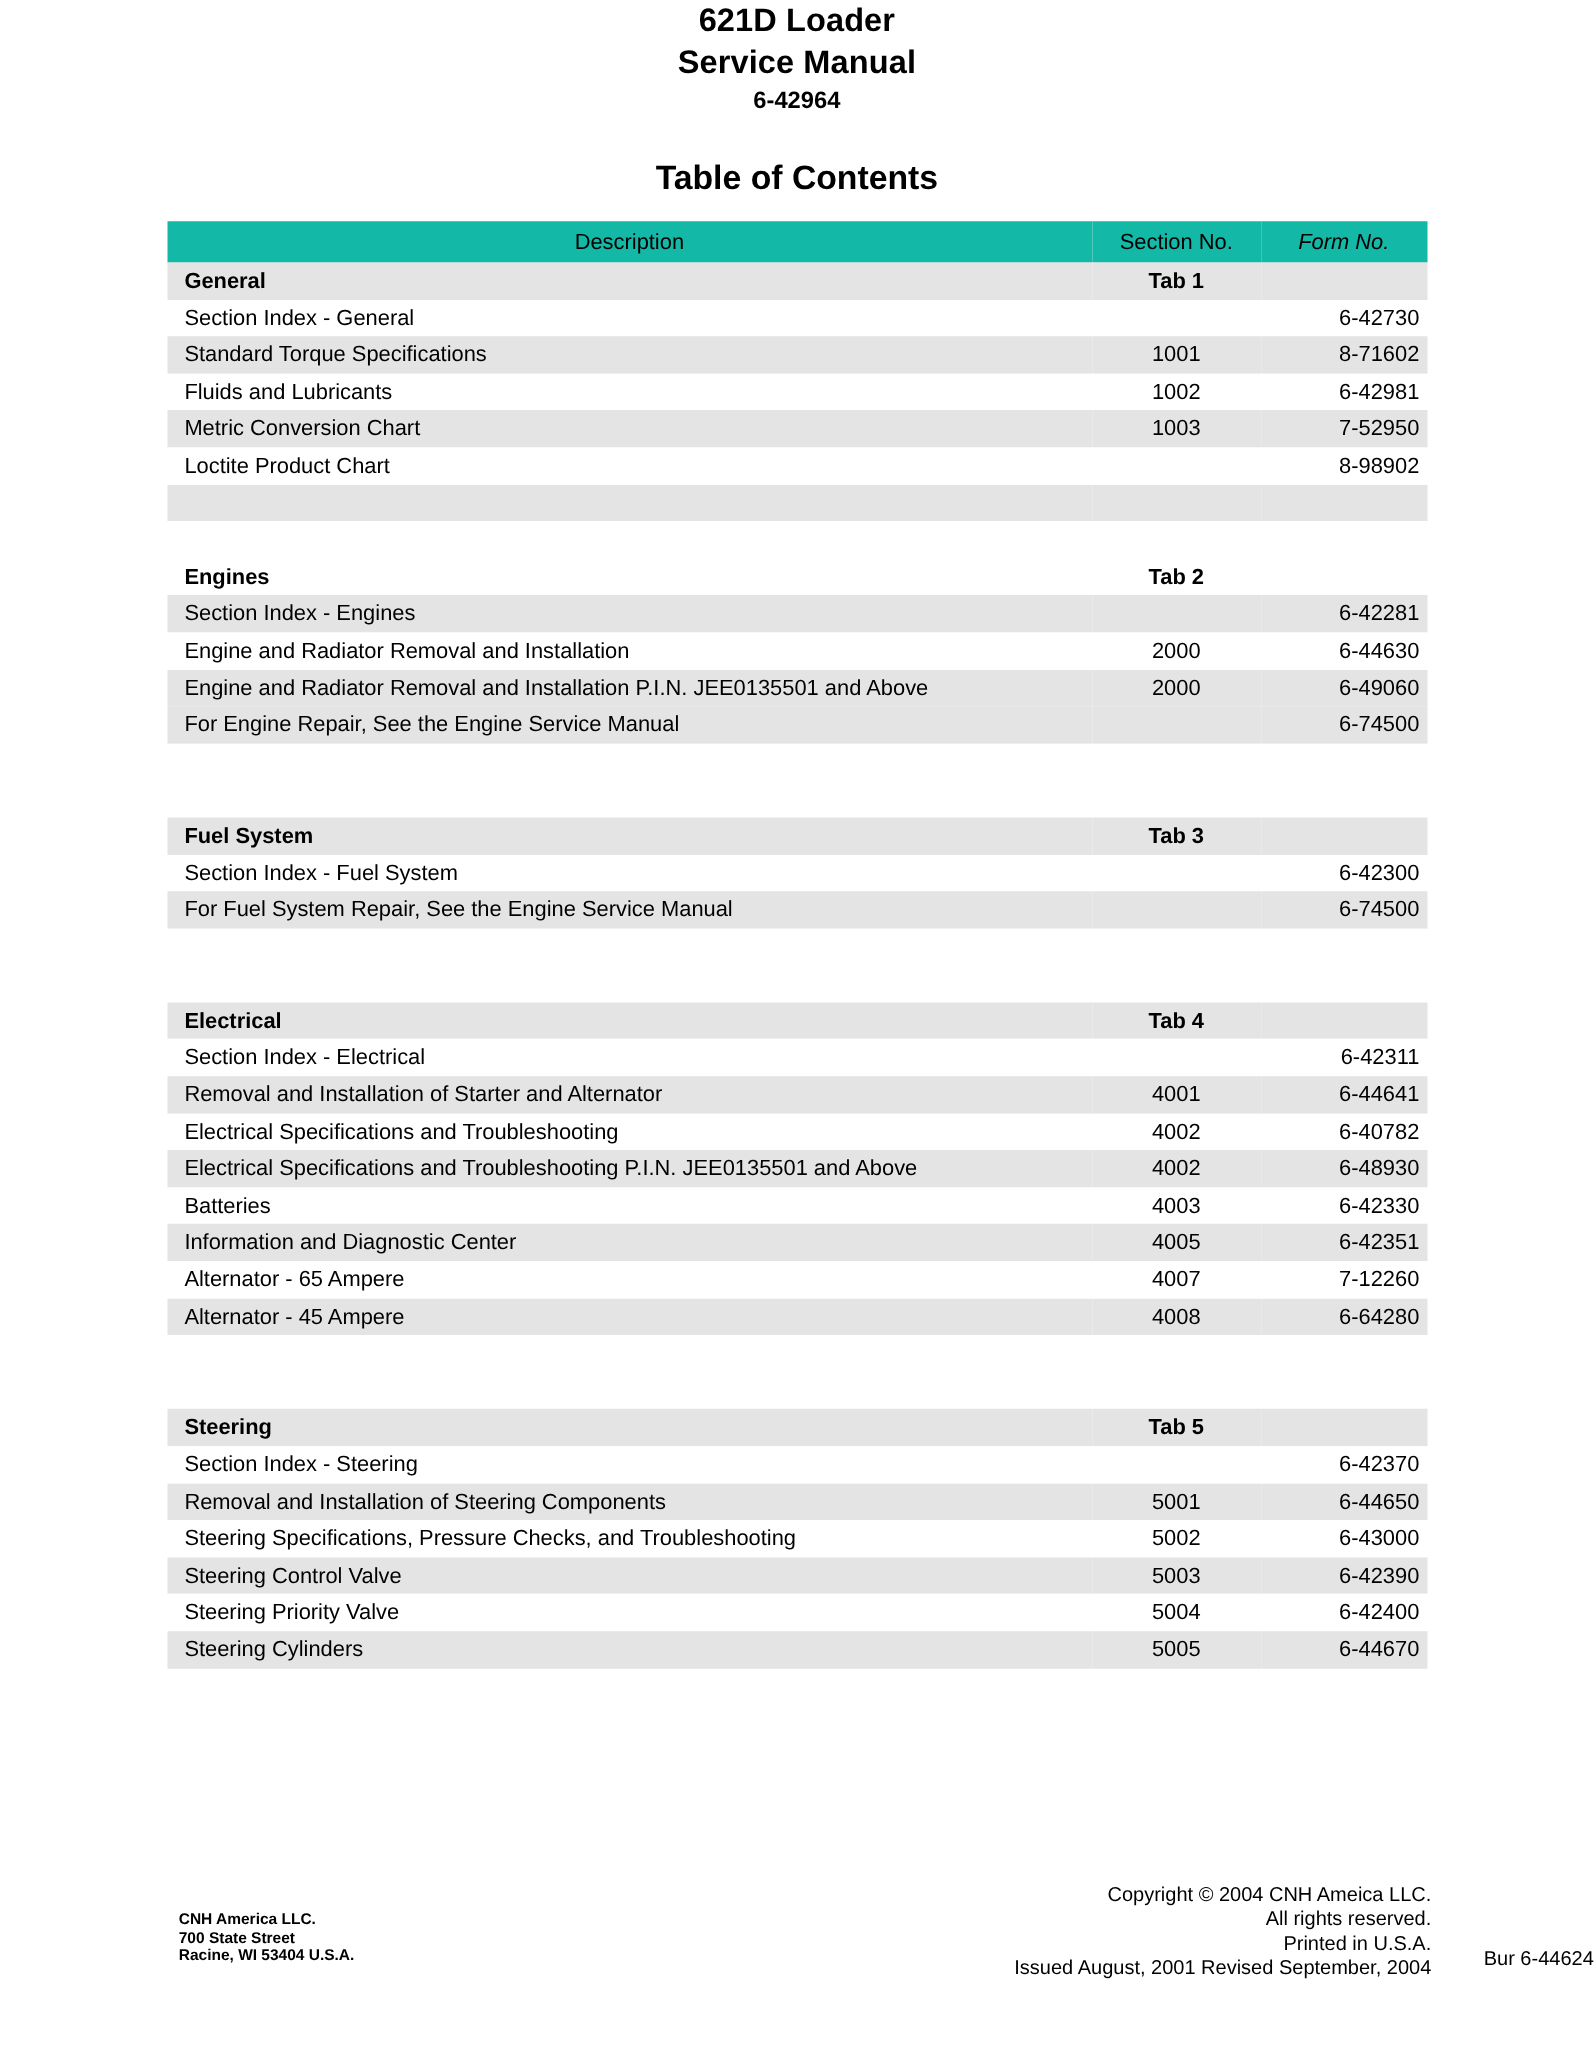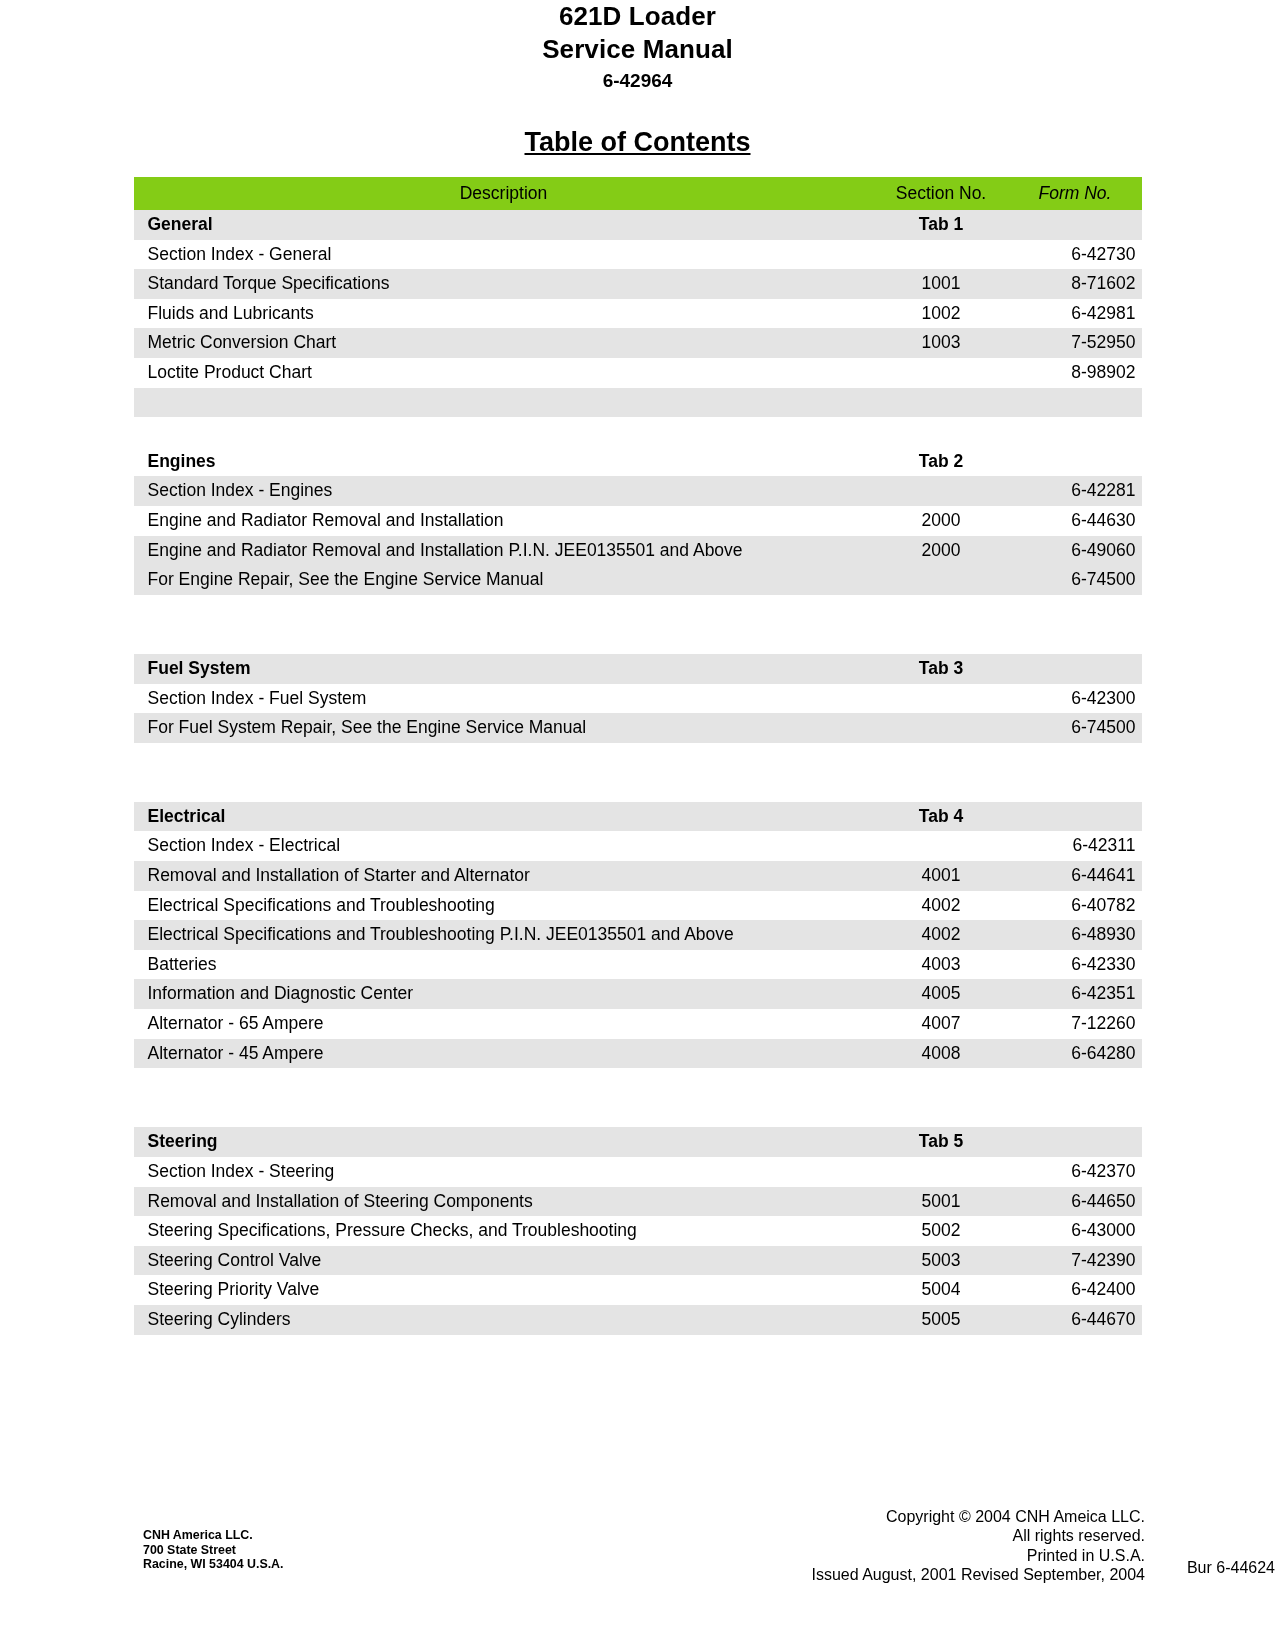--- a/index.html
+++ b/index.html
@@ -37,21 +37,20 @@
     font-size: 19px;
     font-weight: bold;
     line-height: 28px;
     margin-top: 1px;
   }
   .toc-heading {
     font-size: 27px;
     font-weight: bold;
     margin-top: 30px;
     line-height: 34px;
-    text-decoration: underline;
   }
 
   
   .toc-table {
     margin: 0 auto;
     margin-top: 18px;
     width: 1008px;
     border-collapse: collapse;
     table-layout: fixed;
   }
@@ -63,21 +62,21 @@
   .toc-table td {
     padding: 0;
     vertical-align: middle;
   }
 
   thead th {
     font-size: 17.5px;
     font-weight: normal;
     height: 33px;
     line-height: 33px;
-    background: #84cc16;
+    background: #14b8a6;
   }
   thead th.h-desc {
     text-align: center;
     padding-left: 0;
   }
   thead th.h-sect { text-align: center; }
   thead th.h-form { text-align: center; font-style: italic; }
 
   tbody tr { height: 15px; }
 
@@ -348,21 +347,21 @@
           <td class="d-form">6-44650</td>
         </tr>
         <tr class="band-white">
           <td class="d-desc">Steering Specifications, Pressure Checks, and Troubleshooting</td>
           <td class="d-sect">5002</td>
           <td class="d-form">6-43000</td>
         </tr>
         <tr class="band-gray">
           <td class="d-desc">Steering Control Valve</td>
           <td class="d-sect">5003</td>
-          <td class="d-form">7-42390</td>
+          <td class="d-form">6-42390</td>
         </tr>
         <tr class="band-white">
           <td class="d-desc">Steering Priority Valve</td>
           <td class="d-sect">5004</td>
           <td class="d-form">6-42400</td>
         </tr>
         <tr class="band-gray">
           <td class="d-desc">Steering Cylinders</td>
           <td class="d-sect">5005</td>
           <td class="d-form">6-44670</td>

